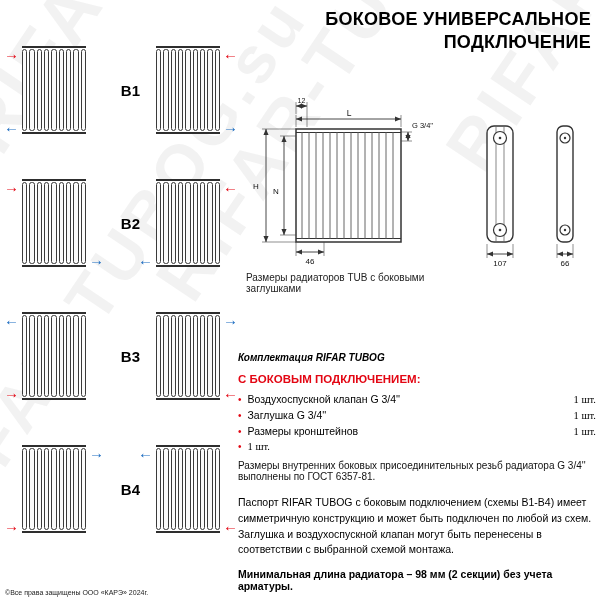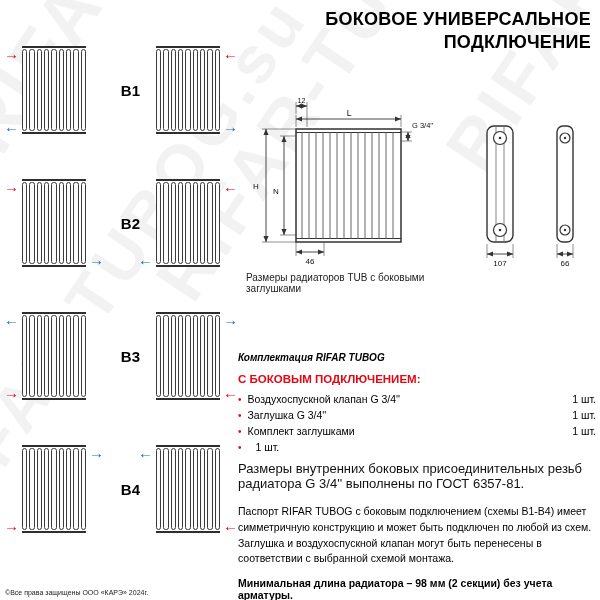--- a/index.html
+++ b/index.html
@@ -51,22 +51,22 @@
   .bodyline{stroke:#333;fill:#fff;}
 
   
   .content{position:absolute;left:238px;top:352px;width:358px;z-index:1;}
   .h1{font-size:10px;font-weight:700;font-style:italic;}
   .h2{font-size:11.5px;font-weight:700;color:#e30613;margin-top:10px;}
   .eq-list{margin-top:8px;}
   .eq-row{display:flex;align-items:baseline;font-size:10.5px;margin:4px 0;}
   .bullet{color:#e30613;margin-right:6px;font-size:10px;}
   .eq-name{flex:1;}
-  .eq-qty{margin-left:8px;}
-  .note{font-size:13px;margin-top:8px;color:#111;}
+  .eq-qty{font-family:Liberation Serif, serif;}
+  .note{font-size:10px;margin-top:8px;color:#111;}
   .para{font-size:10.5px;line-height:1.5;margin-top:13px;text-align:left;}
   .bold-line{font-size:10.5px;font-weight:700;margin-top:10px;}
 
   .footer{position:absolute;left:5px;bottom:4px;font-size:7px;color:#222;z-index:1;}
 </style>
 </head>
 <body>
 
 <div class="page">
 
@@ -327,21 +327,21 @@
         <span class="eq-name">Воздухоспускной клапан G 3/4''</span>
         <span class="eq-qty">1 шт.</span>
       </div>
       <div class="eq-row">
         <span class="bullet">•</span>
         <span class="eq-name">Заглушка G 3/4''</span>
         <span class="eq-qty">1 шт.</span>
       </div>
       <div class="eq-row">
         <span class="bullet">•</span>
-        <span class="eq-name">Комплект заглушками</span>
+        <span class="eq-name">Размеры кронштейнов</span>
         <span class="eq-qty">1 шт.</span>
       </div>
       <div class="eq-row">
         <span class="bullet">•</span>
         <span class="eq-qty">1 шт.</span>
       </div>
     </div>
 
     <div class="note">Размеры внутренних боковых присоединительных резьб радиатора G 3/4'' выполнены по ГОСТ 6357-81.</div>
 

